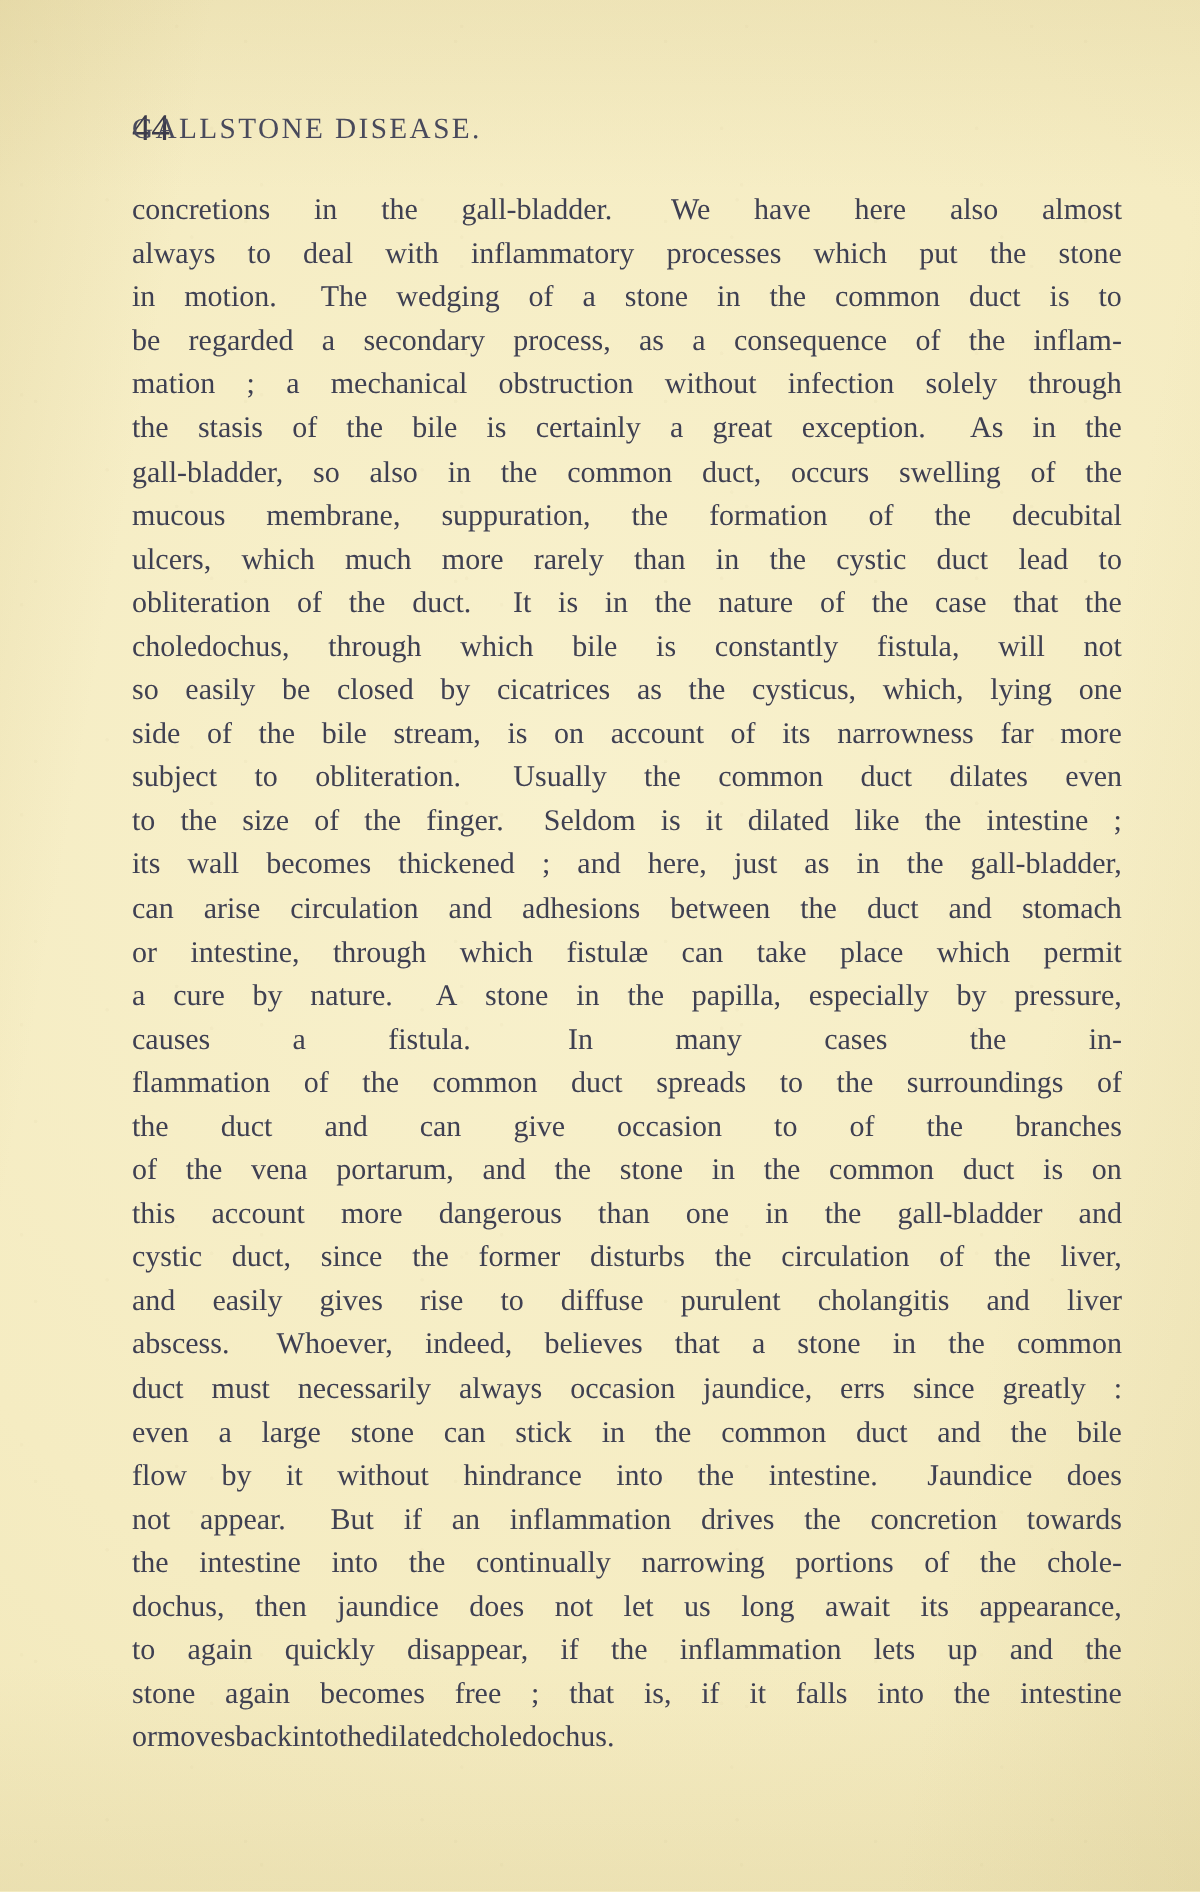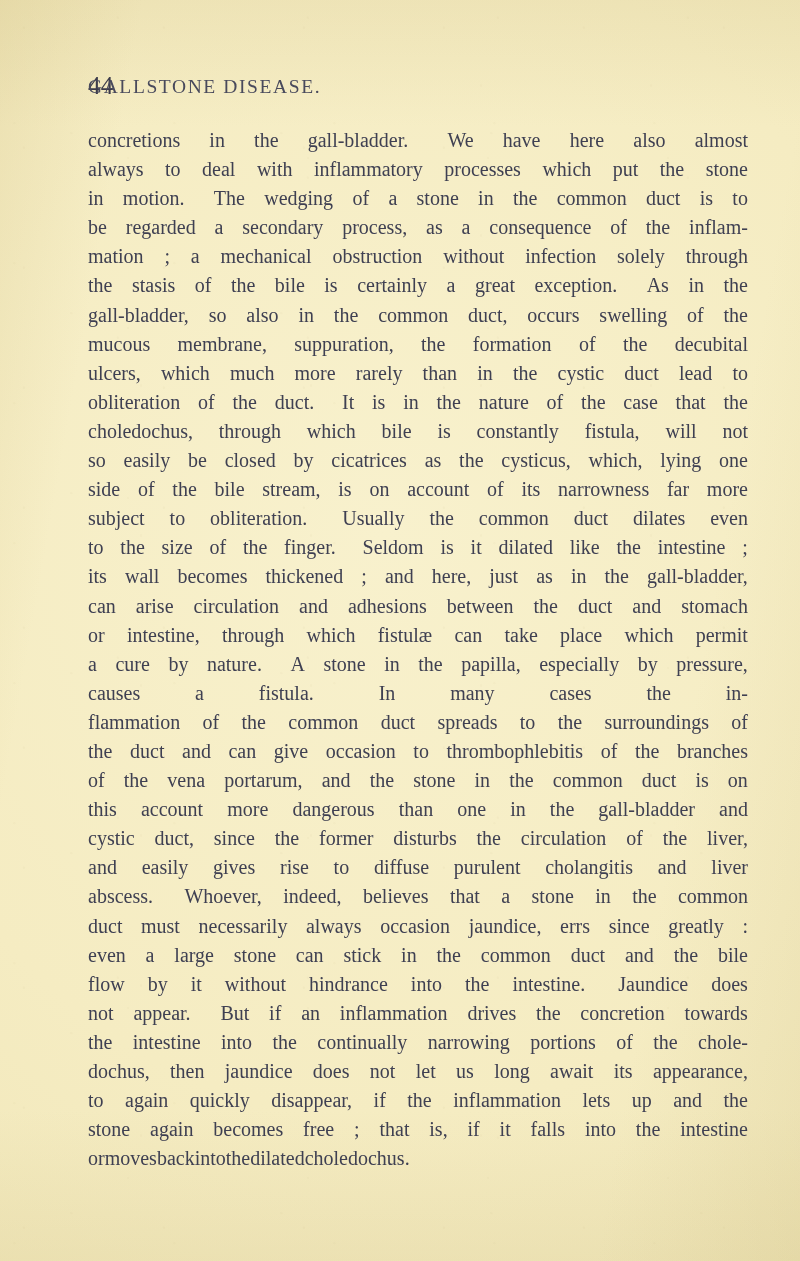--- a/index.html
+++ b/index.html
@@ -185,21 +185,21 @@
         <span class="line">
           <span class="just"><span class="tok">a</span><span class="tok">cure</span><span class="tok">by</span><span class="tok">nature. </span><span class="tok">A</span><span class="tok">stone</span><span class="tok">in</span><span class="tok">the</span><span class="tok">papilla,</span><span class="tok">especially</span><span class="tok">by</span><span class="tok">pressure,</span></span>
         </span>
         <span class="line">
           <span class="just"><span class="tok">causes</span><span class="tok">a</span><span class="tok">fistula. </span><span class="tok">In</span><span class="tok">many</span><span class="tok">cases</span><span class="tok">the</span><span class="tok">in-</span></span>
         </span>
         <span class="line">
           <span class="just"><span class="tok">flammation</span><span class="tok">of</span><span class="tok">the</span><span class="tok">common</span><span class="tok">duct</span><span class="tok">spreads</span><span class="tok">to</span><span class="tok">the</span><span class="tok">surroundings</span><span class="tok">of</span></span>
         </span>
         <span class="line">
-          <span class="just"><span class="tok">the</span><span class="tok">duct</span><span class="tok">and</span><span class="tok">can</span><span class="tok">give</span><span class="tok">occasion</span><span class="tok">to</span><span class="tok">thrombophlebitis</span><span class="tok">of</span><span class="tok">the</span><span class="tok">branches</span></span>
+          <span class="just"><span class="tok">the</span><span class="tok">duct</span><span class="tok">and</span><span class="tok">can</span><span class="tok">give</span><span class="tok">occasion</span><span class="tok">to</span><span class="tok">of</span><span class="tok">the</span><span class="tok">branches</span></span>
         </span>
         <span class="line">
           <span class="just"><span class="tok">of</span><span class="tok">the</span><span class="tok">vena</span><span class="tok">portarum,</span><span class="tok">and</span><span class="tok">the</span><span class="tok">stone</span><span class="tok">in</span><span class="tok">the</span><span class="tok">common</span><span class="tok">duct</span><span class="tok">is</span><span class="tok">on</span></span>
         </span>
         <span class="line">
           <span class="just"><span class="tok">this</span><span class="tok">account</span><span class="tok">more</span><span class="tok">dangerous</span><span class="tok">than</span><span class="tok">one</span><span class="tok">in</span><span class="tok">the</span><span class="tok">gall-bladder</span><span class="tok">and</span></span>
         </span>
         <span class="line">
           <span class="just"><span class="tok">cystic</span><span class="tok">duct,</span><span class="tok">since</span><span class="tok">the</span><span class="tok">former</span><span class="tok">disturbs</span><span class="tok">the</span><span class="tok">circulation</span><span class="tok">of</span><span class="tok">the</span><span class="tok">liver,</span></span>
         </span>

